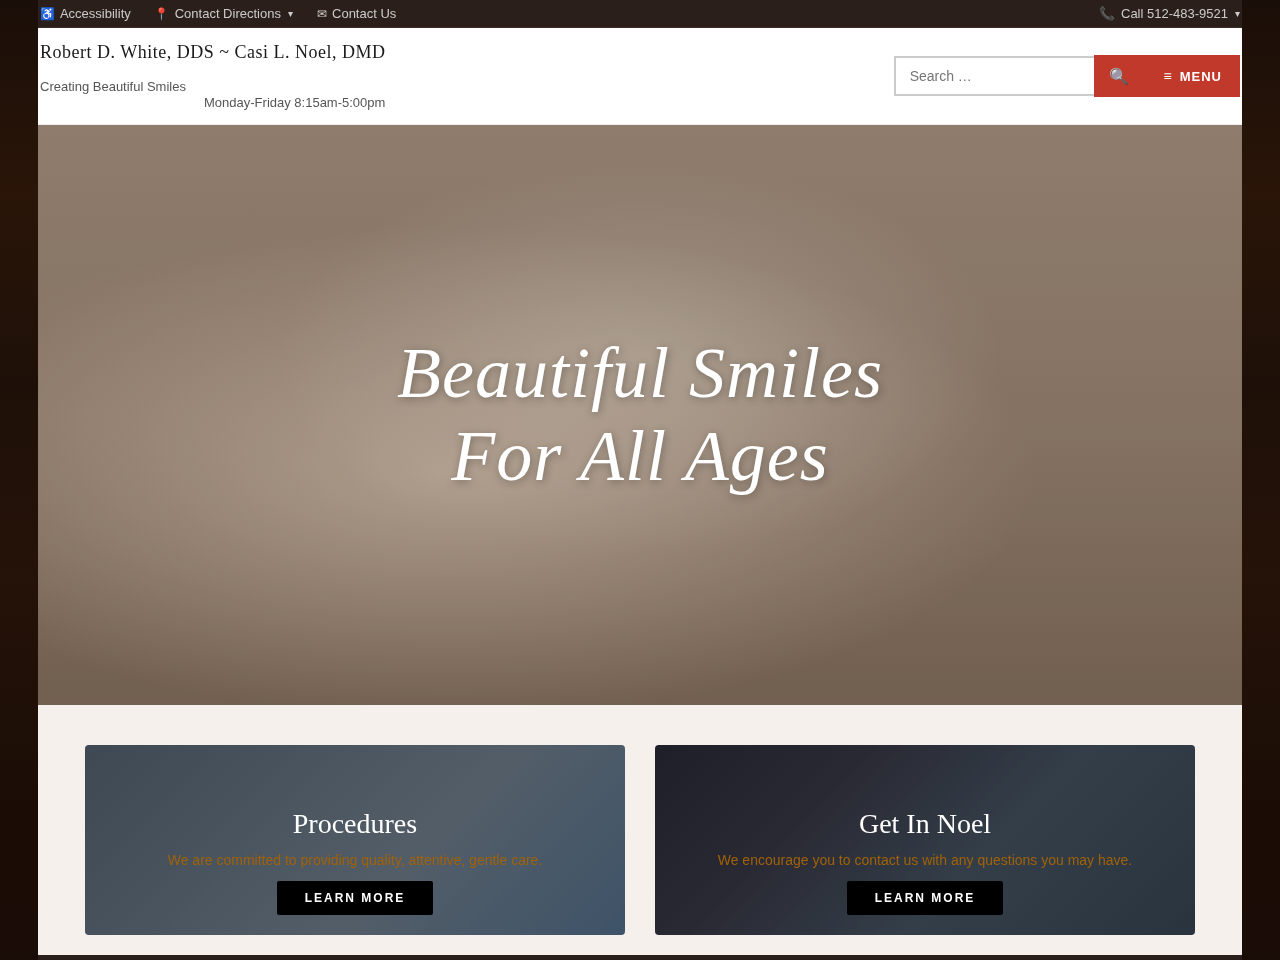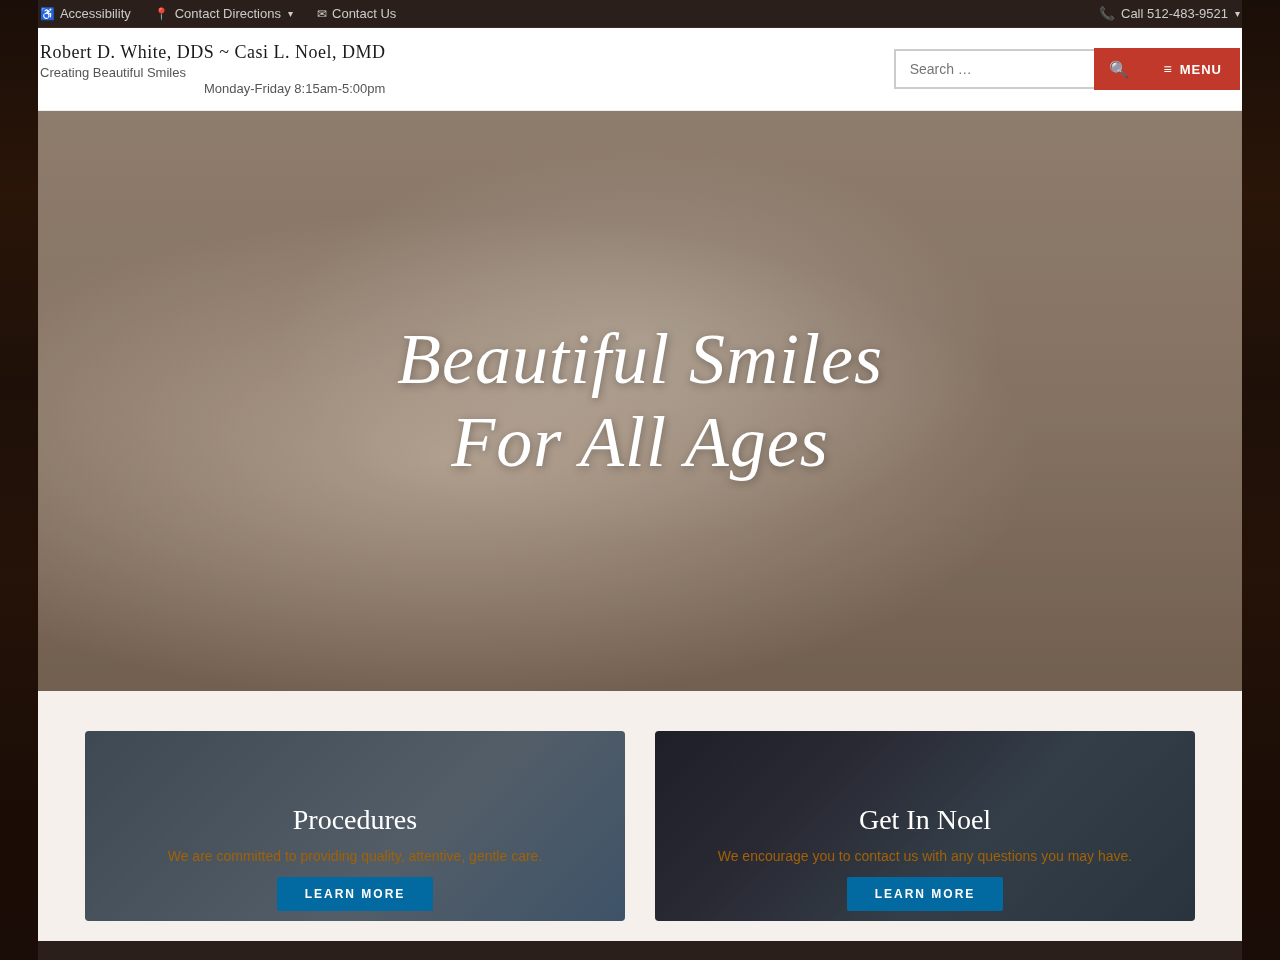--- a/index.html
+++ b/index.html
@@ -57,21 +57,21 @@
       font-size: 18px;
       font-family: Georgia, serif;
       color: #1a1a1a;
       font-weight: normal;
       letter-spacing: 0.5px;
     }
     .site-tagline {
       font-size: 13px;
       color: #555;
       font-family: Arial, sans-serif;
-      margin-top: 2px;
+      margin-top: 16px;
     }
     .site-hours {
       font-size: 13px;
       color: #555;
       font-family: Arial, sans-serif;
       margin-top: 1px;
       text-align: right;
     }
     .header-right {
       display: flex;
@@ -184,21 +184,21 @@
       flex: 1;
       max-width: 540px;
       border-radius: 4px;
       overflow: hidden;
       position: relative;
       min-height: 190px;
       display: flex;
       flex-direction: column;
       align-items: center;
       justify-content: flex-end;
-      padding-bottom: 10px;
+      padding-bottom: 20px;
     }
     .card-bg-procedures {
       position: absolute;
       inset: 0;
       background: linear-gradient(135deg, #607080 0%, #708090 30%, #8090a0 60%, #6080a0 100%);
     }
     .card-bg-contact {
       position: absolute;
       inset: 0;
       background: linear-gradient(135deg, #303040 0%, #404050 30%, #506070 60%, #405060 100%);
@@ -223,21 +223,21 @@
       margin-bottom: 10px;
     }
     .card-description {
       font-family: Arial, sans-serif;
       font-size: 14px;
       color: #a16207;
       margin-bottom: 10px;
       line-height: 1.5;
     }
     .card-btn {
-      background: #0369a1;
+      background: #000000;
       color: #fff;
       border: none;
       padding: 10px 28px;
       font-size: 12px;
       font-family: Arial, sans-serif;
       font-weight: bold;
       letter-spacing: 2px;
       text-transform: uppercase;
       cursor: pointer;
       border-radius: 2px;

